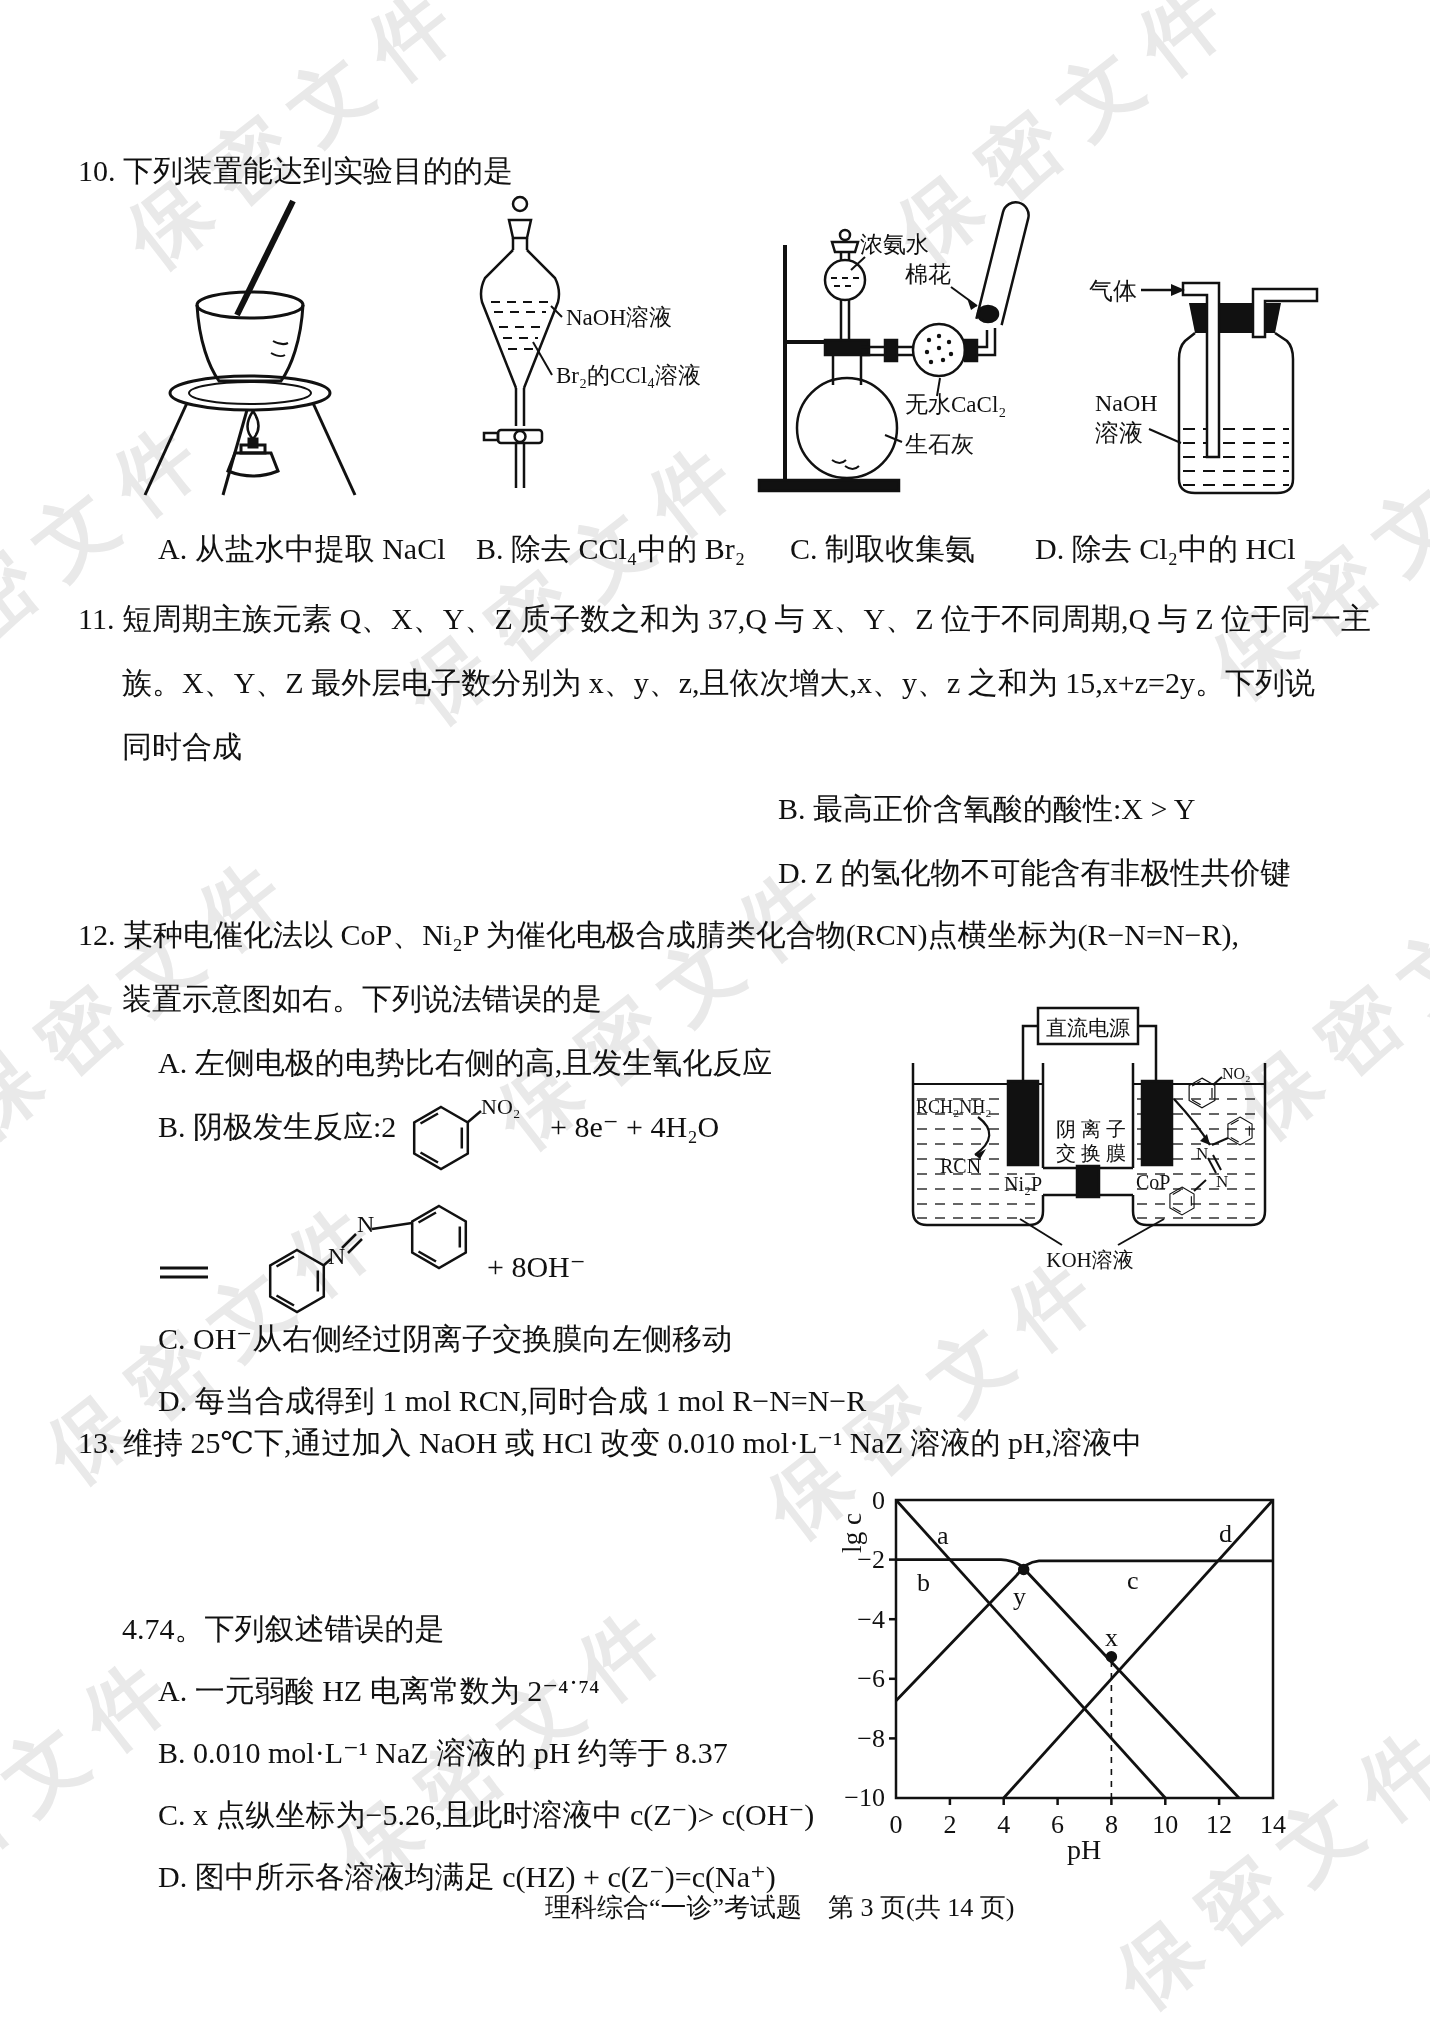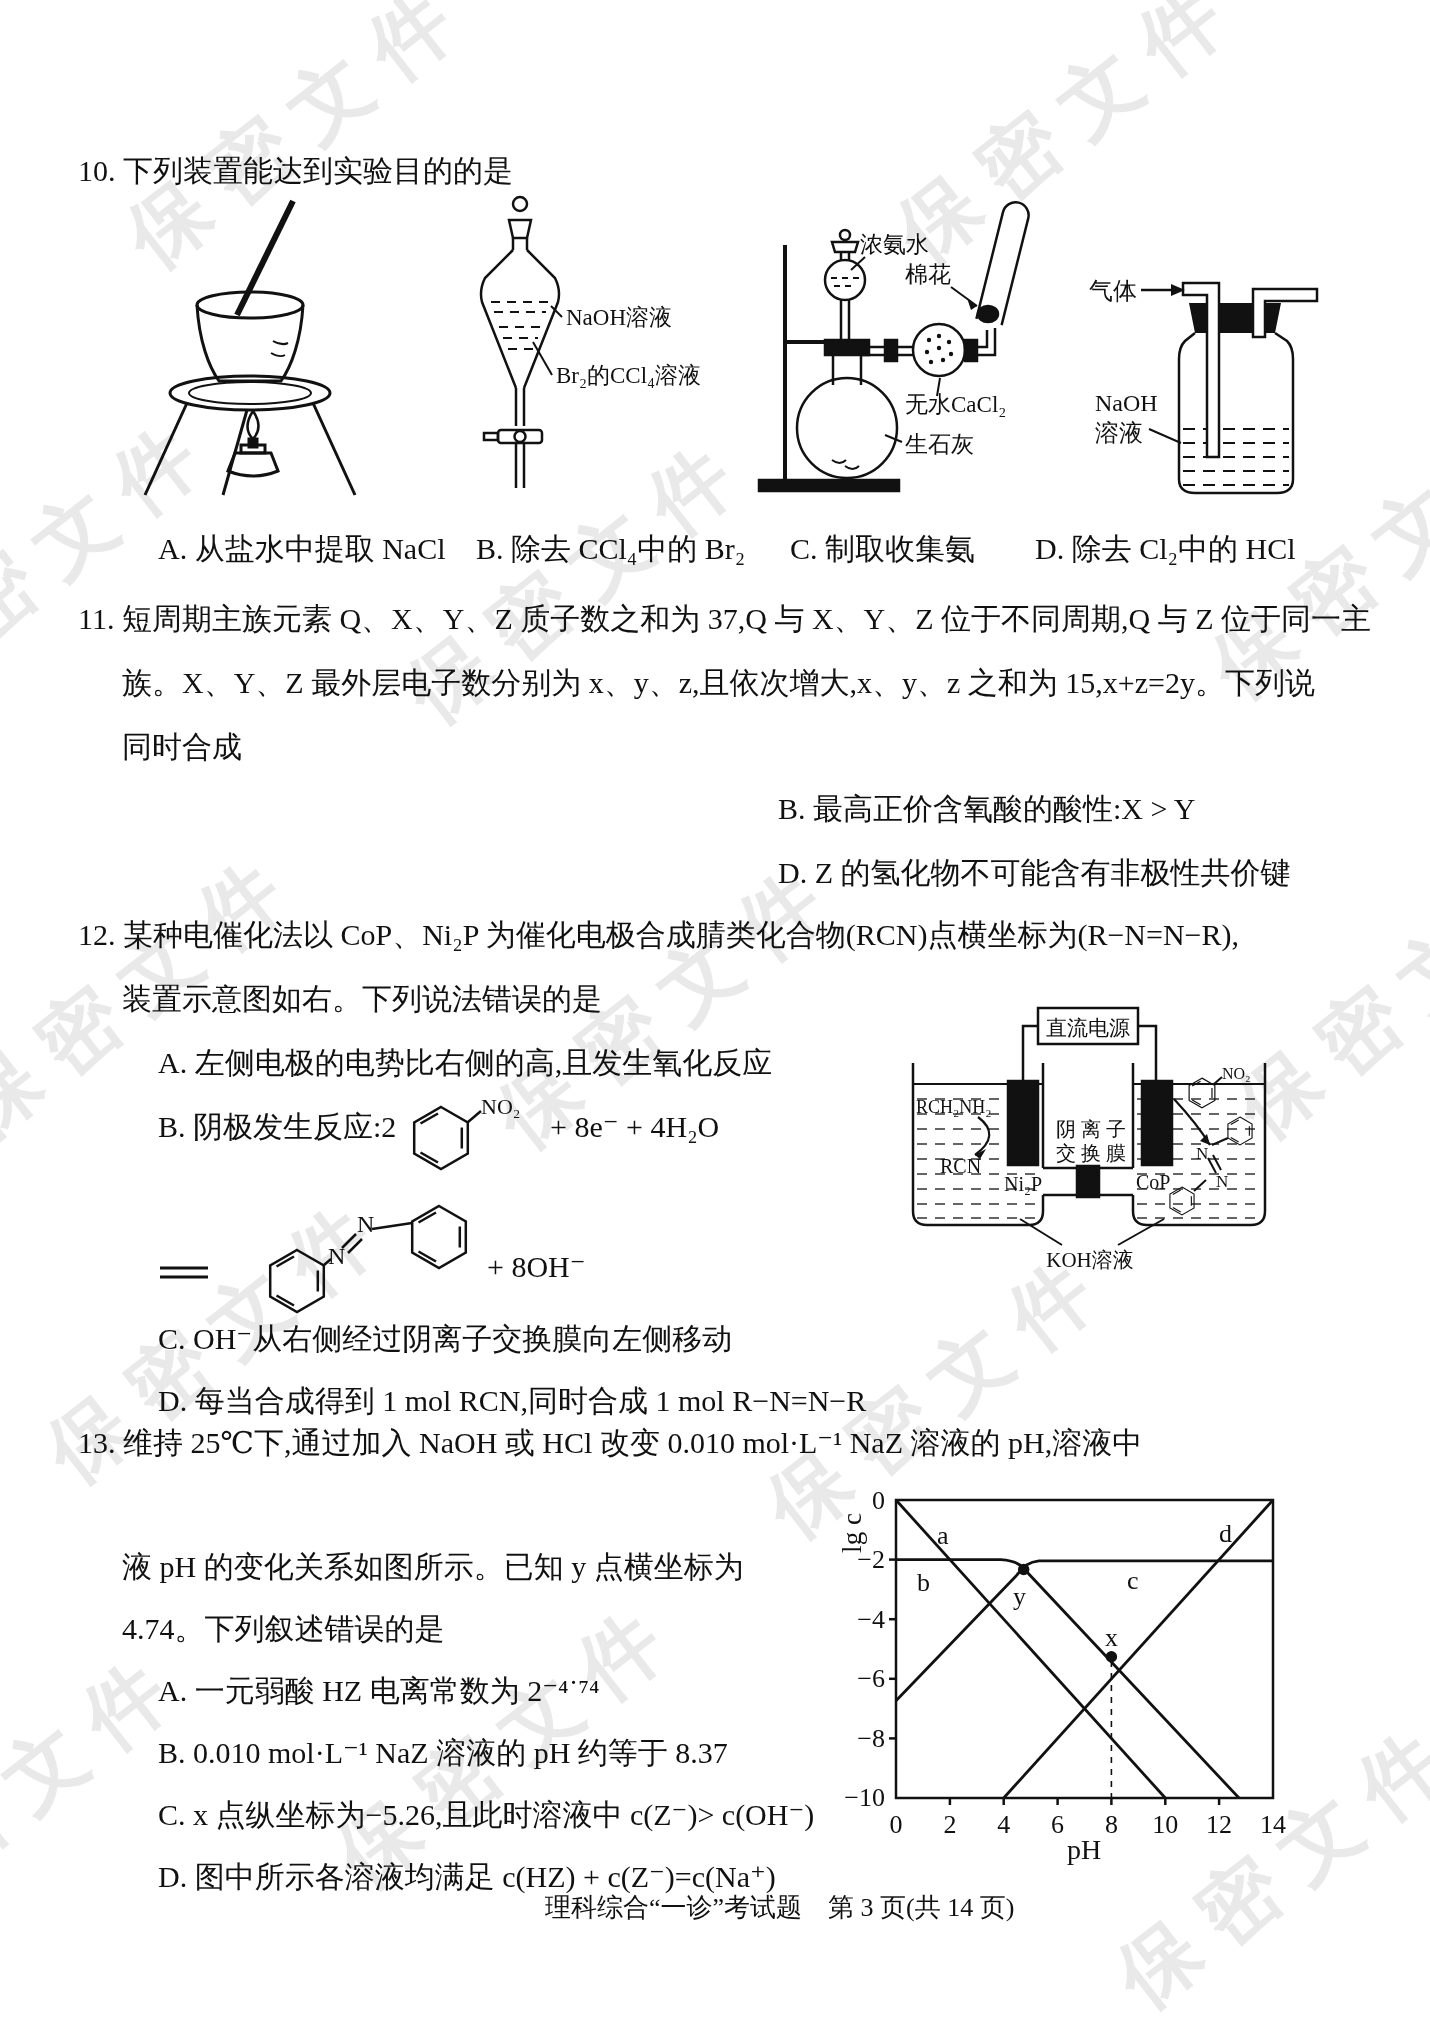--- a/index.html
+++ b/index.html
@@ -322,21 +322,20 @@
     <text x="342" y="96" font-size="16">NO₂</text>
     <text x="316" y="176" font-size="17">N</text>
     <text x="336" y="204" font-size="17">N</text>
     <text x="210" y="284" font-size="21" text-anchor="middle">KOH溶液</text>
   </svg>
 
   <div class="txt" style="left:78px;top:1424px">
     <span class="qnum">13.</span>
     <span>维持 25℃下,通过加入 NaOH 或 HCl 改变 0.010 mol·L⁻¹ NaZ 溶液的 pH,溶液中</span>
   </div>
-  <div class="txt" style="left:122px;top:1548px">液 pH 的变化关系如图所示。已知 y 点横坐标为</div>
   <div class="txt" style="left:122px;top:1610px">4.74。下列叙述错误的是</div>
 
   <div class="txt" style="left:158px;top:1672px">
     <span>A.</span>
     <span>一元弱酸 HZ 电离常数为 2⁻⁴˙⁷⁴</span>
   </div>
   <div class="txt" style="left:158px;top:1734px">
     <span>B.</span>
     <span>0.010 mol·L⁻¹ NaZ 溶液的 pH 约等于 8.37</span>
   </div>

